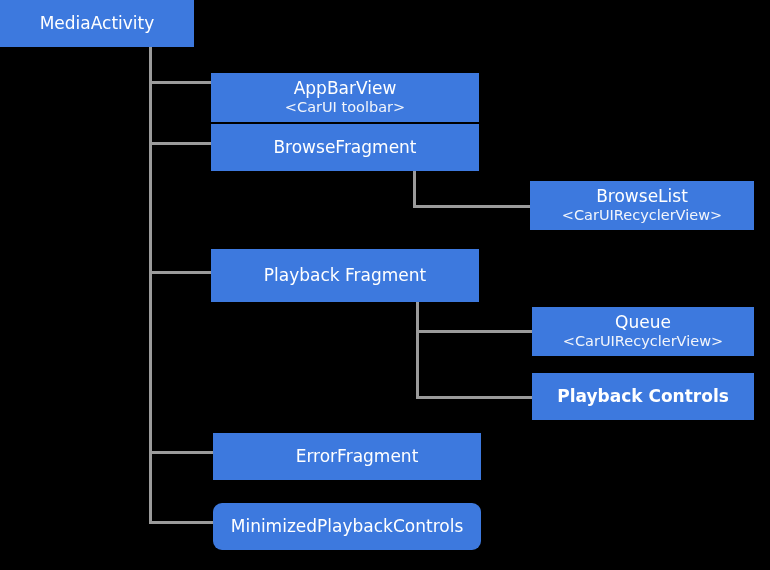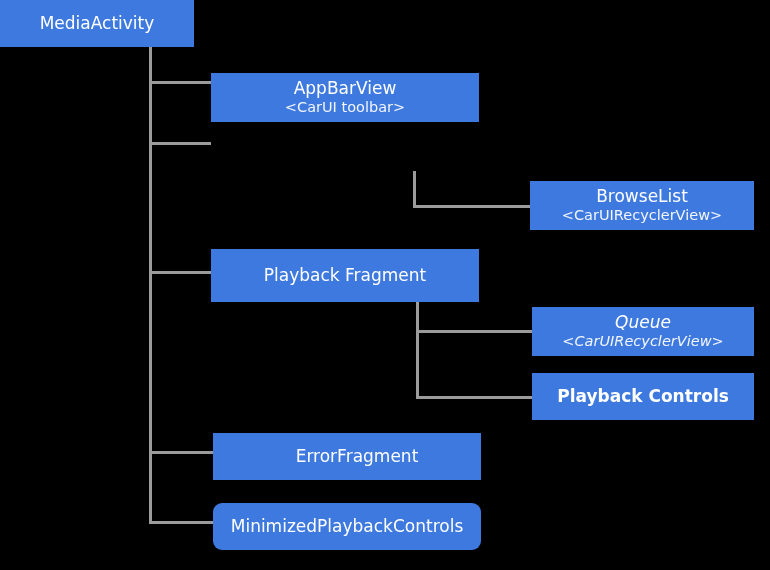--- a/index.html
+++ b/index.html
@@ -66,31 +66,34 @@
 
   <div class="node" style="left:0px; top:0px; width:194px; height:47px;">
     <span class="title">MediaActivity</span>
   </div>
 
   <div class="node" style="left:211px; top:58px; width:268px; height:49px;margin-top:15px;">
     <span class="title">AppBarView</span>
     <span class="subtitle">&lt;CarUI toolbar&gt;</span>
   </div>
 
+  <div class="node" style="left:211px; top:124px; width:268px; height:47px;">
+    <span class="title">BrowseFragment</span>
+  </div>
 
   <div class="node" style="left:530px; top:181px; width:224px; height:49px;">
     <span class="title">BrowseList</span>
     <span class="subtitle">&lt;CarUIRecyclerView&gt;</span>
   </div>
 
   <div class="node" style="left:211px; top:249px; width:268px; height:53px;">
     <span class="title">Playback Fragment</span>
   </div>
 
-  <div class="node" style="left:532px; top:307px; width:222px; height:49px;font-style:italic;">
+  <div class="node" style="left:532px; top:307px; width:222px; height:49px;">
     <span class="title">Queue</span>
     <span class="subtitle">&lt;CarUIRecyclerView&gt;</span>
   </div>
 
   <div class="node" style="left:532px; top:373px; width:222px; height:47px;font-weight:bold;">
     <span class="title">Playback Controls</span>
   </div>
 
   <div class="node" style="left:213px; top:433px; width:268px; height:47px;padding-left:20px;">
     <span class="title">ErrorFragment</span>

